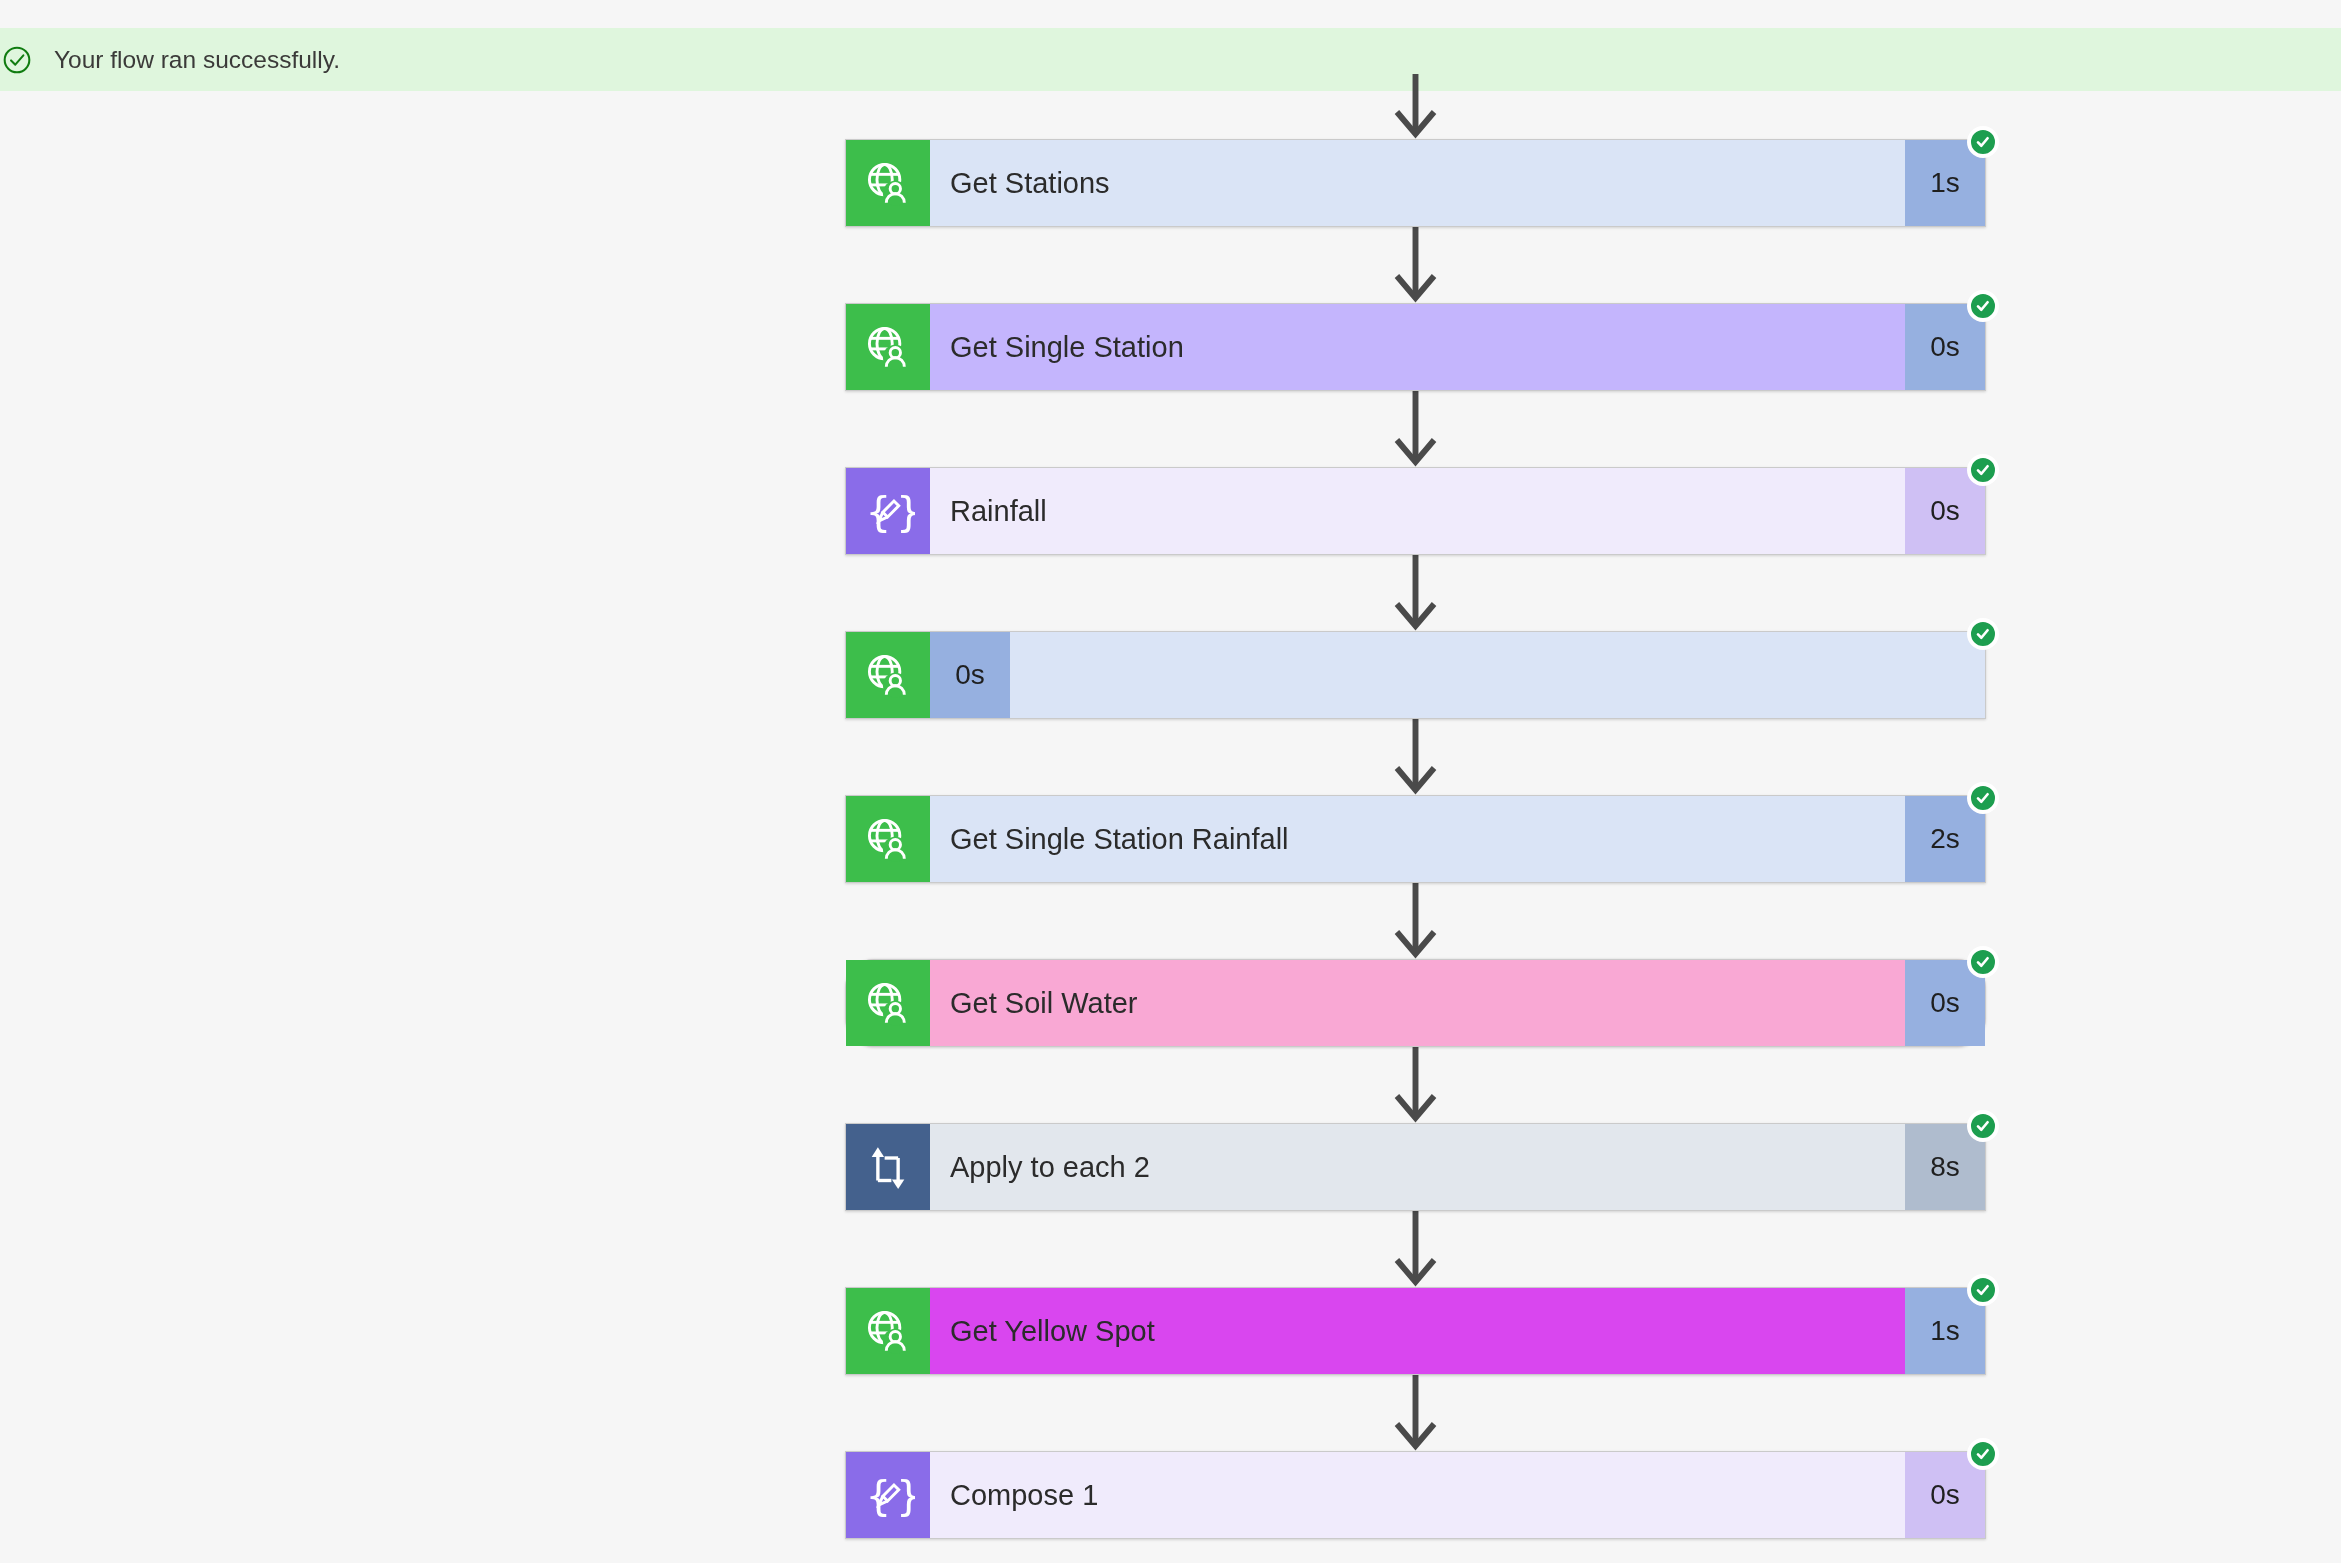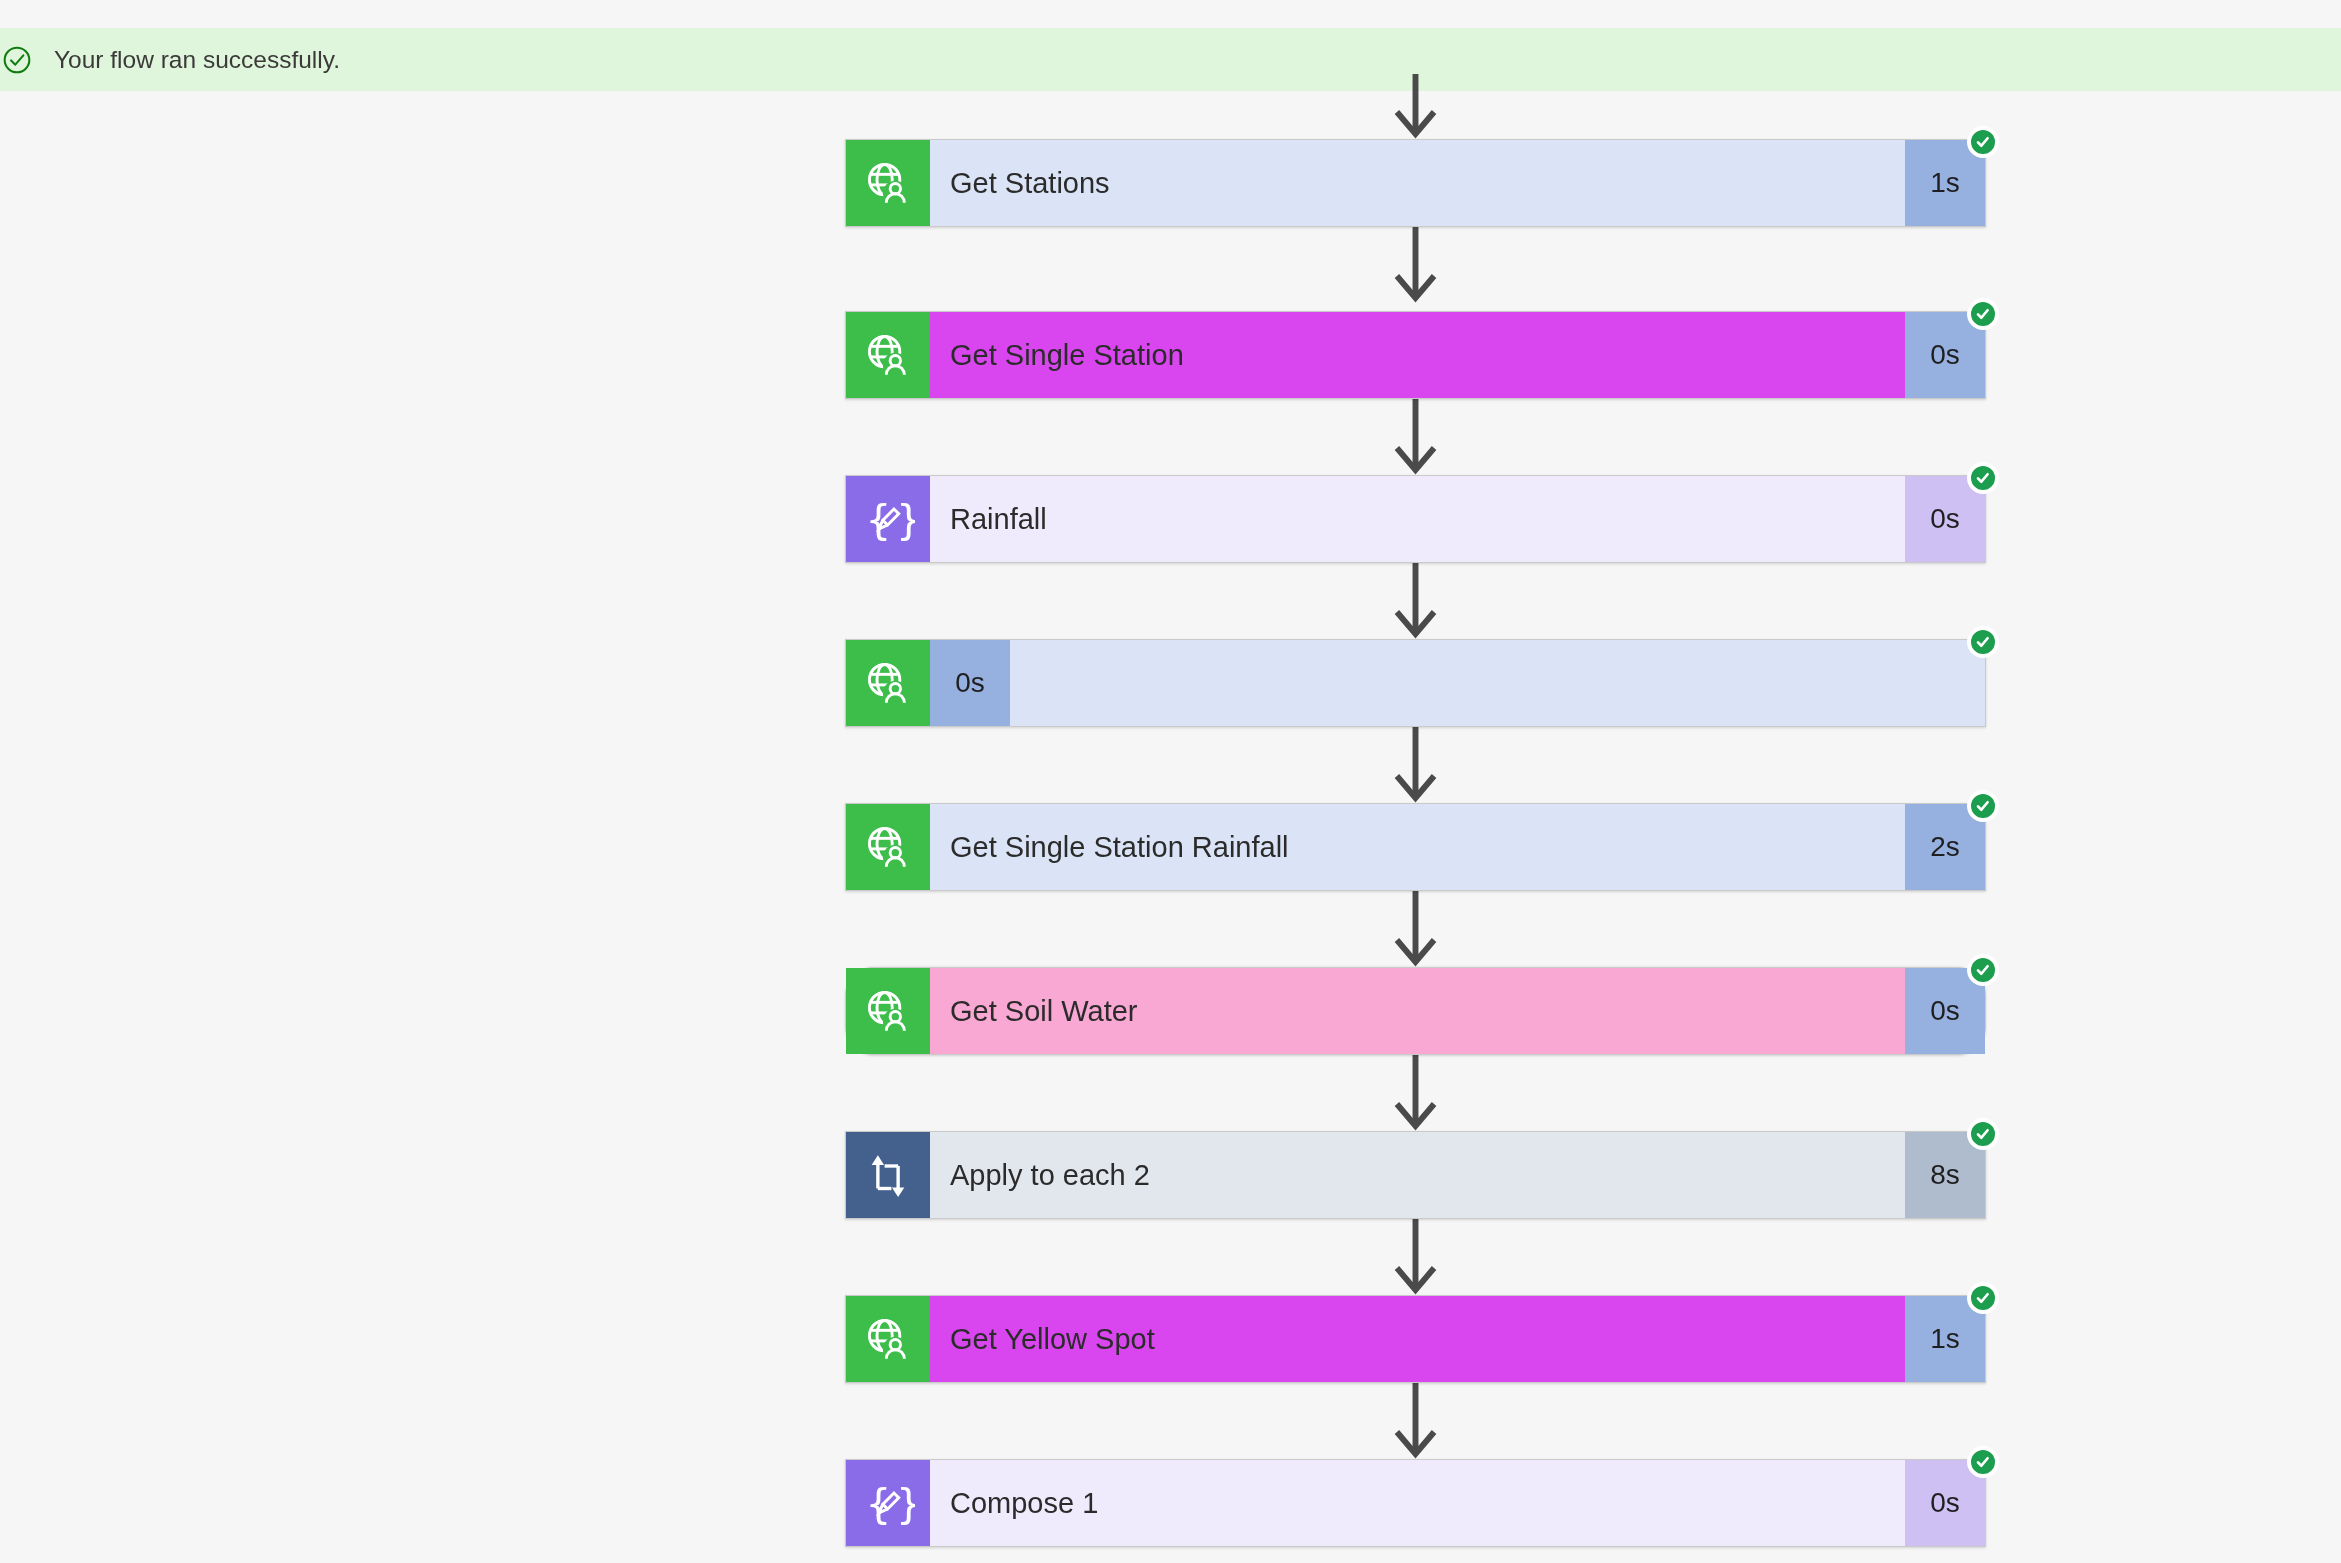--- a/index.html
+++ b/index.html
@@ -102,21 +102,21 @@
     </div>
     <div class="arrow">
       <svg width="51" height="76" viewBox="0 0 60 90">
         <path d="M30 0 V82"></path>
         <path d="M8 58 L30 84 L52 58"></path>
       </svg>
     </div>
   </div>
 
   <div class="step">
-    <div class="card" style="background: #d946ef; margin-top: 8px;">
+    <div class="card" style="background: #c4b5fd;">
       <div class="icon" style="--icon-bg: #3DBE4B;">
         <svg viewBox="0 0 48 48">
           <circle class="stroke" cx="21" cy="21" r="13.5"></circle>
           <line class="stroke" x1="8.3" y1="16.3" x2="33.7" y2="16.3"></line>
           <line class="stroke" x1="8.3" y1="25.7" x2="33.7" y2="25.7"></line>
           <ellipse class="stroke" cx="21" cy="21" rx="6.8" ry="13.5"></ellipse>
           <circle class="mask" cx="30.5" cy="33" r="11"></circle>
           <circle class="stroke" cx="30.5" cy="29" r="4.6"></circle>
           <path class="stroke" d="M22.5 41.5 a8 8 0 0 1 16 0"></path>
         </svg>

